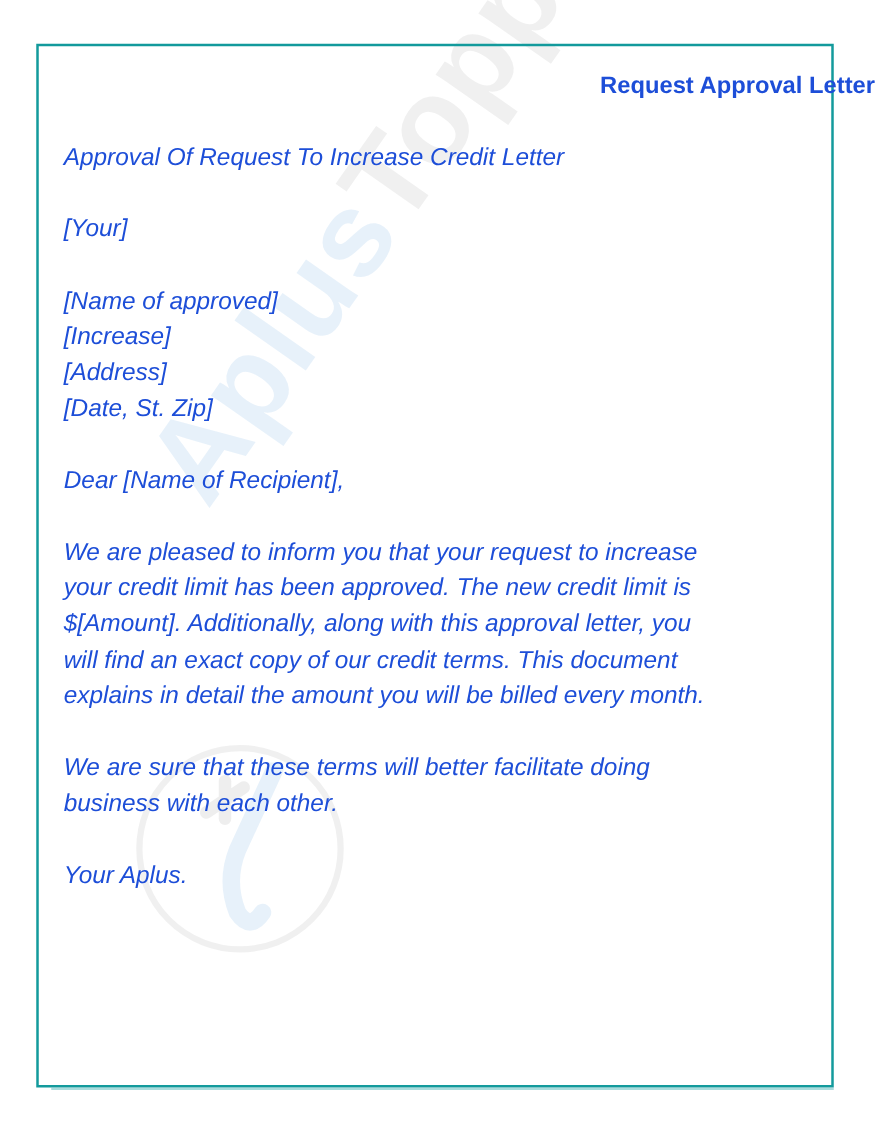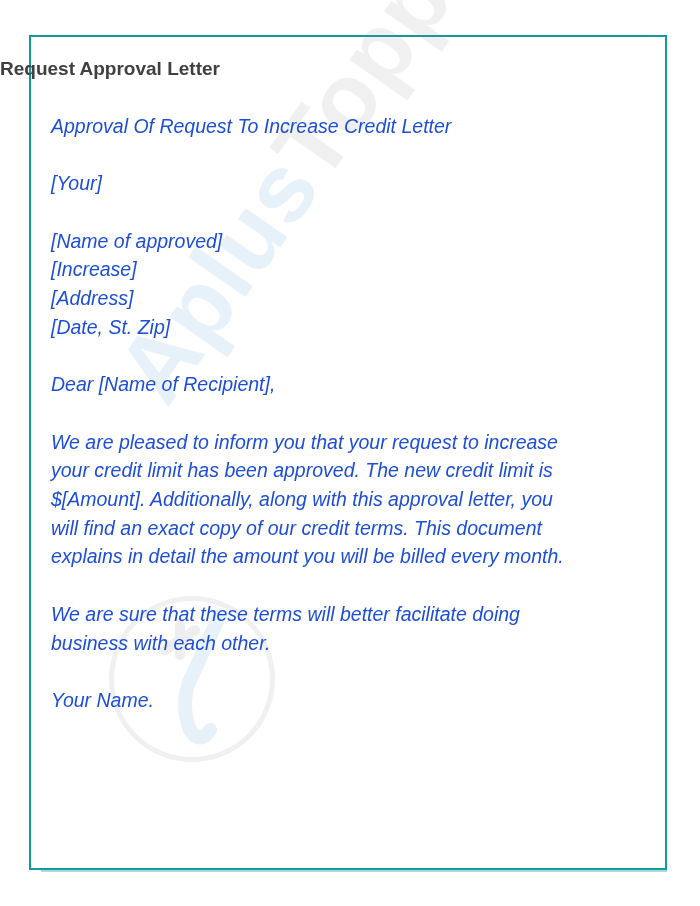--- a/index.html
+++ b/index.html
@@ -69,24 +69,24 @@
       left: 150px;
       top: 610px;
       width: 100px;
       height: 140px;
     }
     .title {
       position: absolute;
       left: 0;
       width: 700px;
       top: 58px;
-      text-align: left;
+      text-align: right;
       font-weight: 700;
       font-size: 19px;
-      color: #404040;
+      color: #1d4ed8;
     }
     .content {
       position: absolute;
       left: 51px;
       top: 112px;
       width: 600px;
       font-size: 19.5px;
       line-height: 28.7px;
       color: #1d4ed8;
       font-style: italic;
@@ -132,14 +132,14 @@
     <span class="line">$[Amount]. Additionally, along with this approval letter, you</span>
     <span class="line">will find an exact copy of our credit terms. This document</span>
     <span class="line">explains in detail the amount you will be billed every month.</span>
   </div>
   <div class="gap"></div>
   <div>
     <span class="line">We are sure that these terms will better facilitate doing</span>
     <span class="line">business with each other.</span>
   </div>
   <div class="gap"></div>
-  <span class="line">Your Name.</span>
+  <span class="line">Your Aplus.</span>
 </div>
 
 </body></html>

